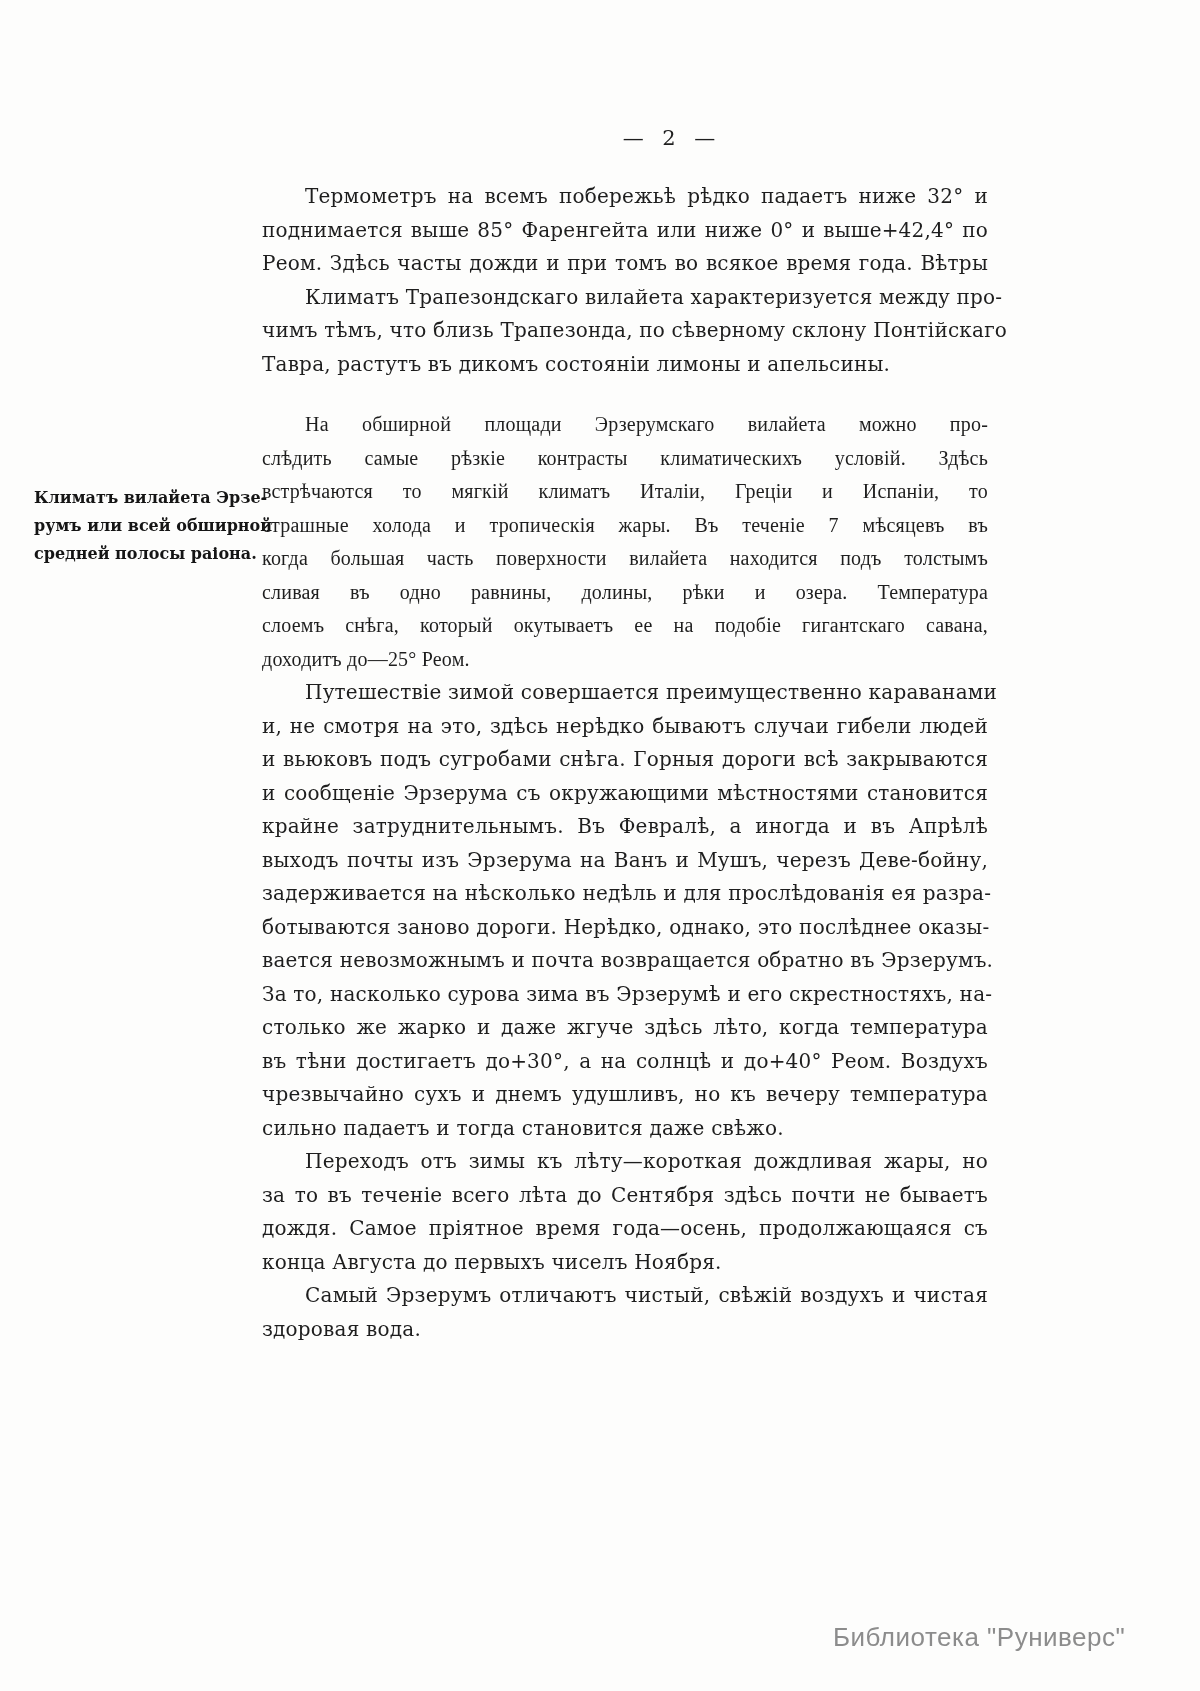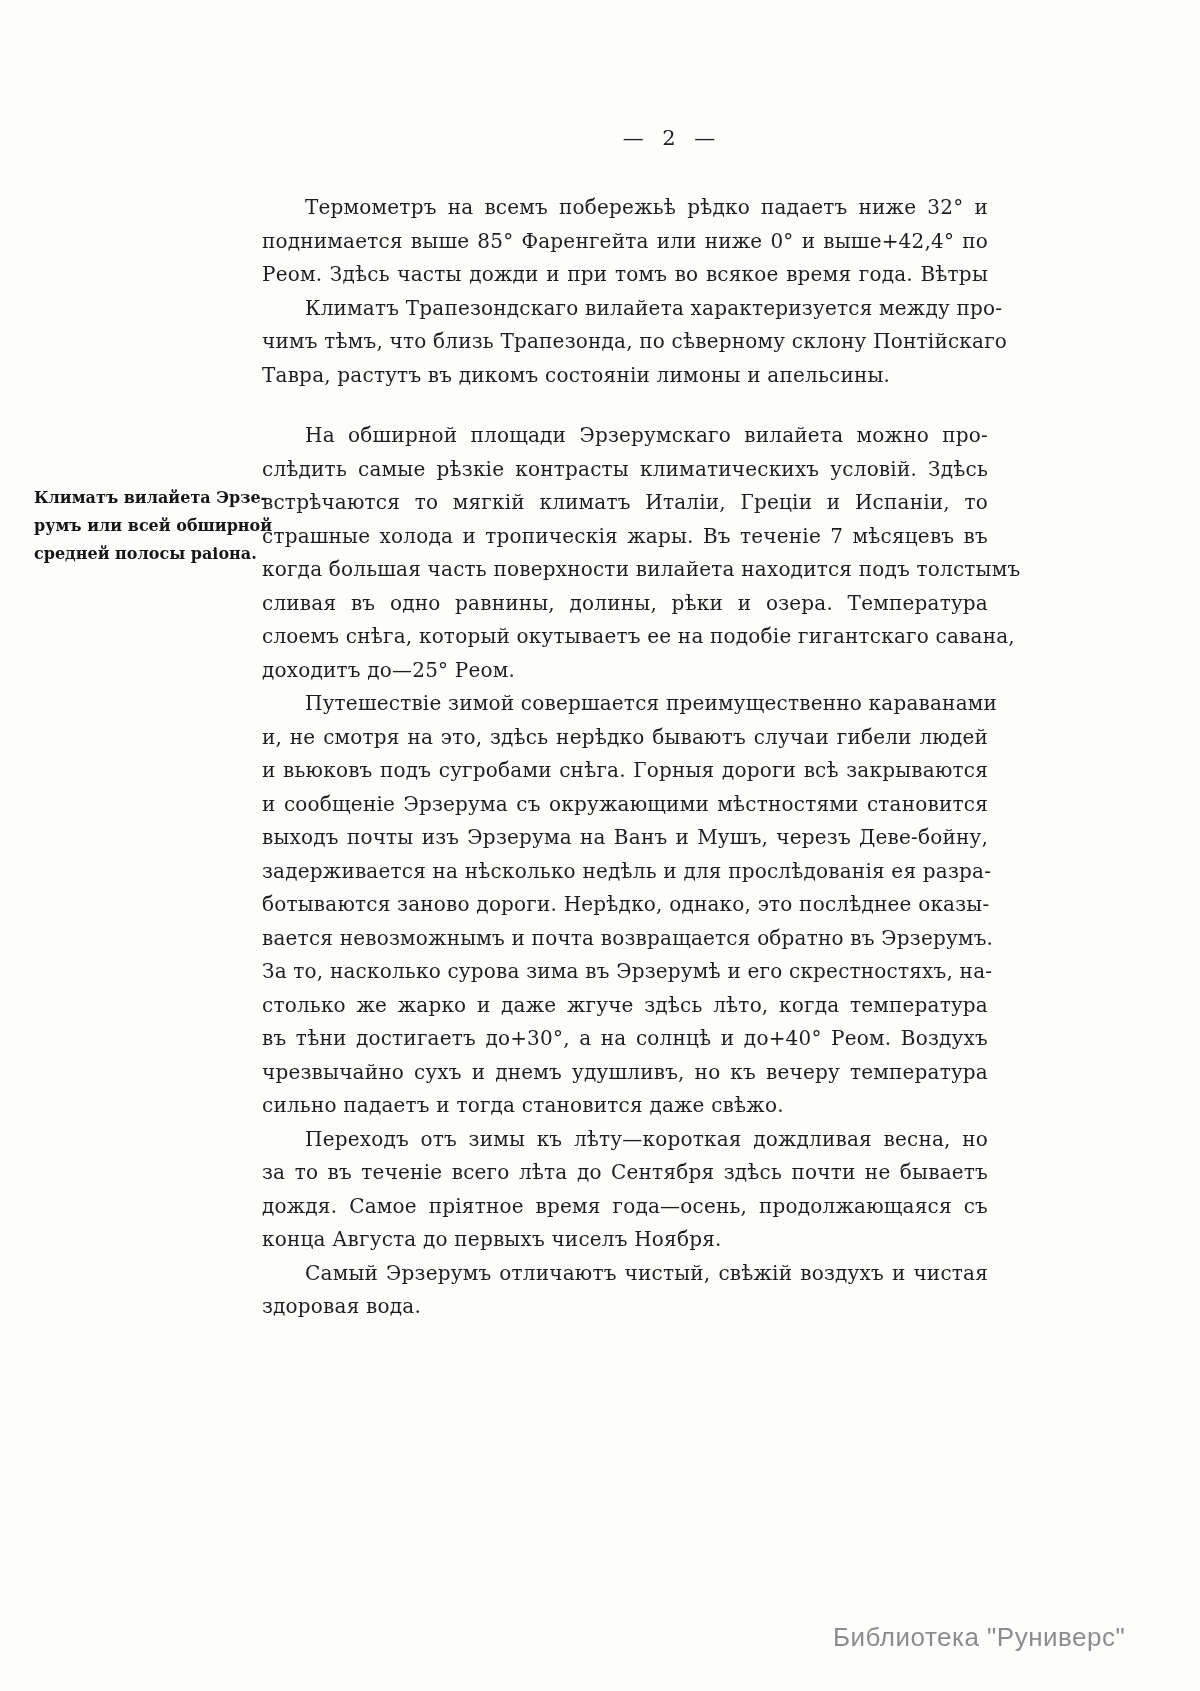--- a/index.html
+++ b/index.html
@@ -23,25 +23,25 @@
     left: 497px;
     width: 350px;
     text-align: center;
     font-size: 21px;
     letter-spacing: 6px;
     color: #1e1e1e;
   }
   .text-column {
     position: absolute;
     left: 262px;
-    top: 191px;
+    top: 180px;
     width: 726px;
   }
   .para { margin: 0; }
-  .para.gap-before { margin-top: 27px; }
+  .para.gap-before { margin-top: 27px; font-family: Liberation Serif, serif; }
   .line {
     height: 33.5px;
     line-height: 33.5px;
     font-size: 20px;
     text-align: justify;
     text-align-last: justify;
     letter-spacing: 0.2px;
     white-space: nowrap;
     overflow: visible;
   }
@@ -103,32 +103,33 @@
         <div class="line">когда большая часть поверхности вилайета находится подъ толстымъ</div>
         <div class="line">сливая въ одно равнины, долины, рѣки и озера. Температура</div>
         <div class="line">слоемъ снѣга, который окутываетъ ее на подобіе гигантскаго савана,</div>
         <div class="line last">доходитъ до—25° Реом.</div>
       </div>
       <div class="para">
         <div class="line first">Путешествіе зимой совершается преимущественно караванами</div>
         <div class="line">и, не смотря на это, здѣсь нерѣдко бываютъ случаи гибели людей</div>
         <div class="line">и вьюковъ подъ сугробами снѣга. Горныя дороги всѣ закрываются</div>
         <div class="line">и сообщеніе Эрзерума съ окружающими мѣстностями становится</div>
+        <div class="line">крайне затруднительнымъ. Въ Февралѣ, а иногда и въ Апрѣлѣ</div>
         <div class="line">выходъ почты изъ Эрзерума на Ванъ и Мушъ, черезъ Деве-бойну,</div>
         <div class="line">задерживается на нѣсколько недѣль и для прослѣдованія ея разра-</div>
         <div class="line">ботываются заново дороги. Нерѣдко, однако, это послѣднее оказы-</div>
         <div class="line">вается невозможнымъ и почта возвращается обратно въ Эрзерумъ.</div>
         <div class="line">За то, насколько сурова зима въ Эрзерумѣ и его скрестностяхъ, на-</div>
         <div class="line">столько же жарко и даже жгуче здѣсь лѣто, когда температура</div>
         <div class="line">въ тѣни достигаетъ до+30°, а на солнцѣ и до+40° Реом. Воздухъ</div>
         <div class="line">чрезвычайно сухъ и днемъ удушливъ, но къ вечеру температура</div>
         <div class="line last">сильно падаетъ и тогда становится даже свѣжо.</div>
       </div>
       <div class="para">
-        <div class="line first">Переходъ отъ зимы къ лѣту—короткая дождливая весна, но</div>
+        <div class="line first">Переходъ отъ зимы къ лѣту—короткая дождливая жары, но</div>
         <div class="line">за то въ теченіе всего лѣта до Сентября здѣсь почти не бываетъ</div>
         <div class="line">дождя. Самое пріятное время года—осень, продолжающаяся съ</div>
         <div class="line last">конца Августа до первыхъ чиселъ Ноября.</div>
       </div>
       <div class="para">
         <div class="line first">Самый Эрзерумъ отличаютъ чистый, свѣжій воздухъ и чистая</div>
         <div class="line last">здоровая вода.</div>
       </div>
     </main>
 

